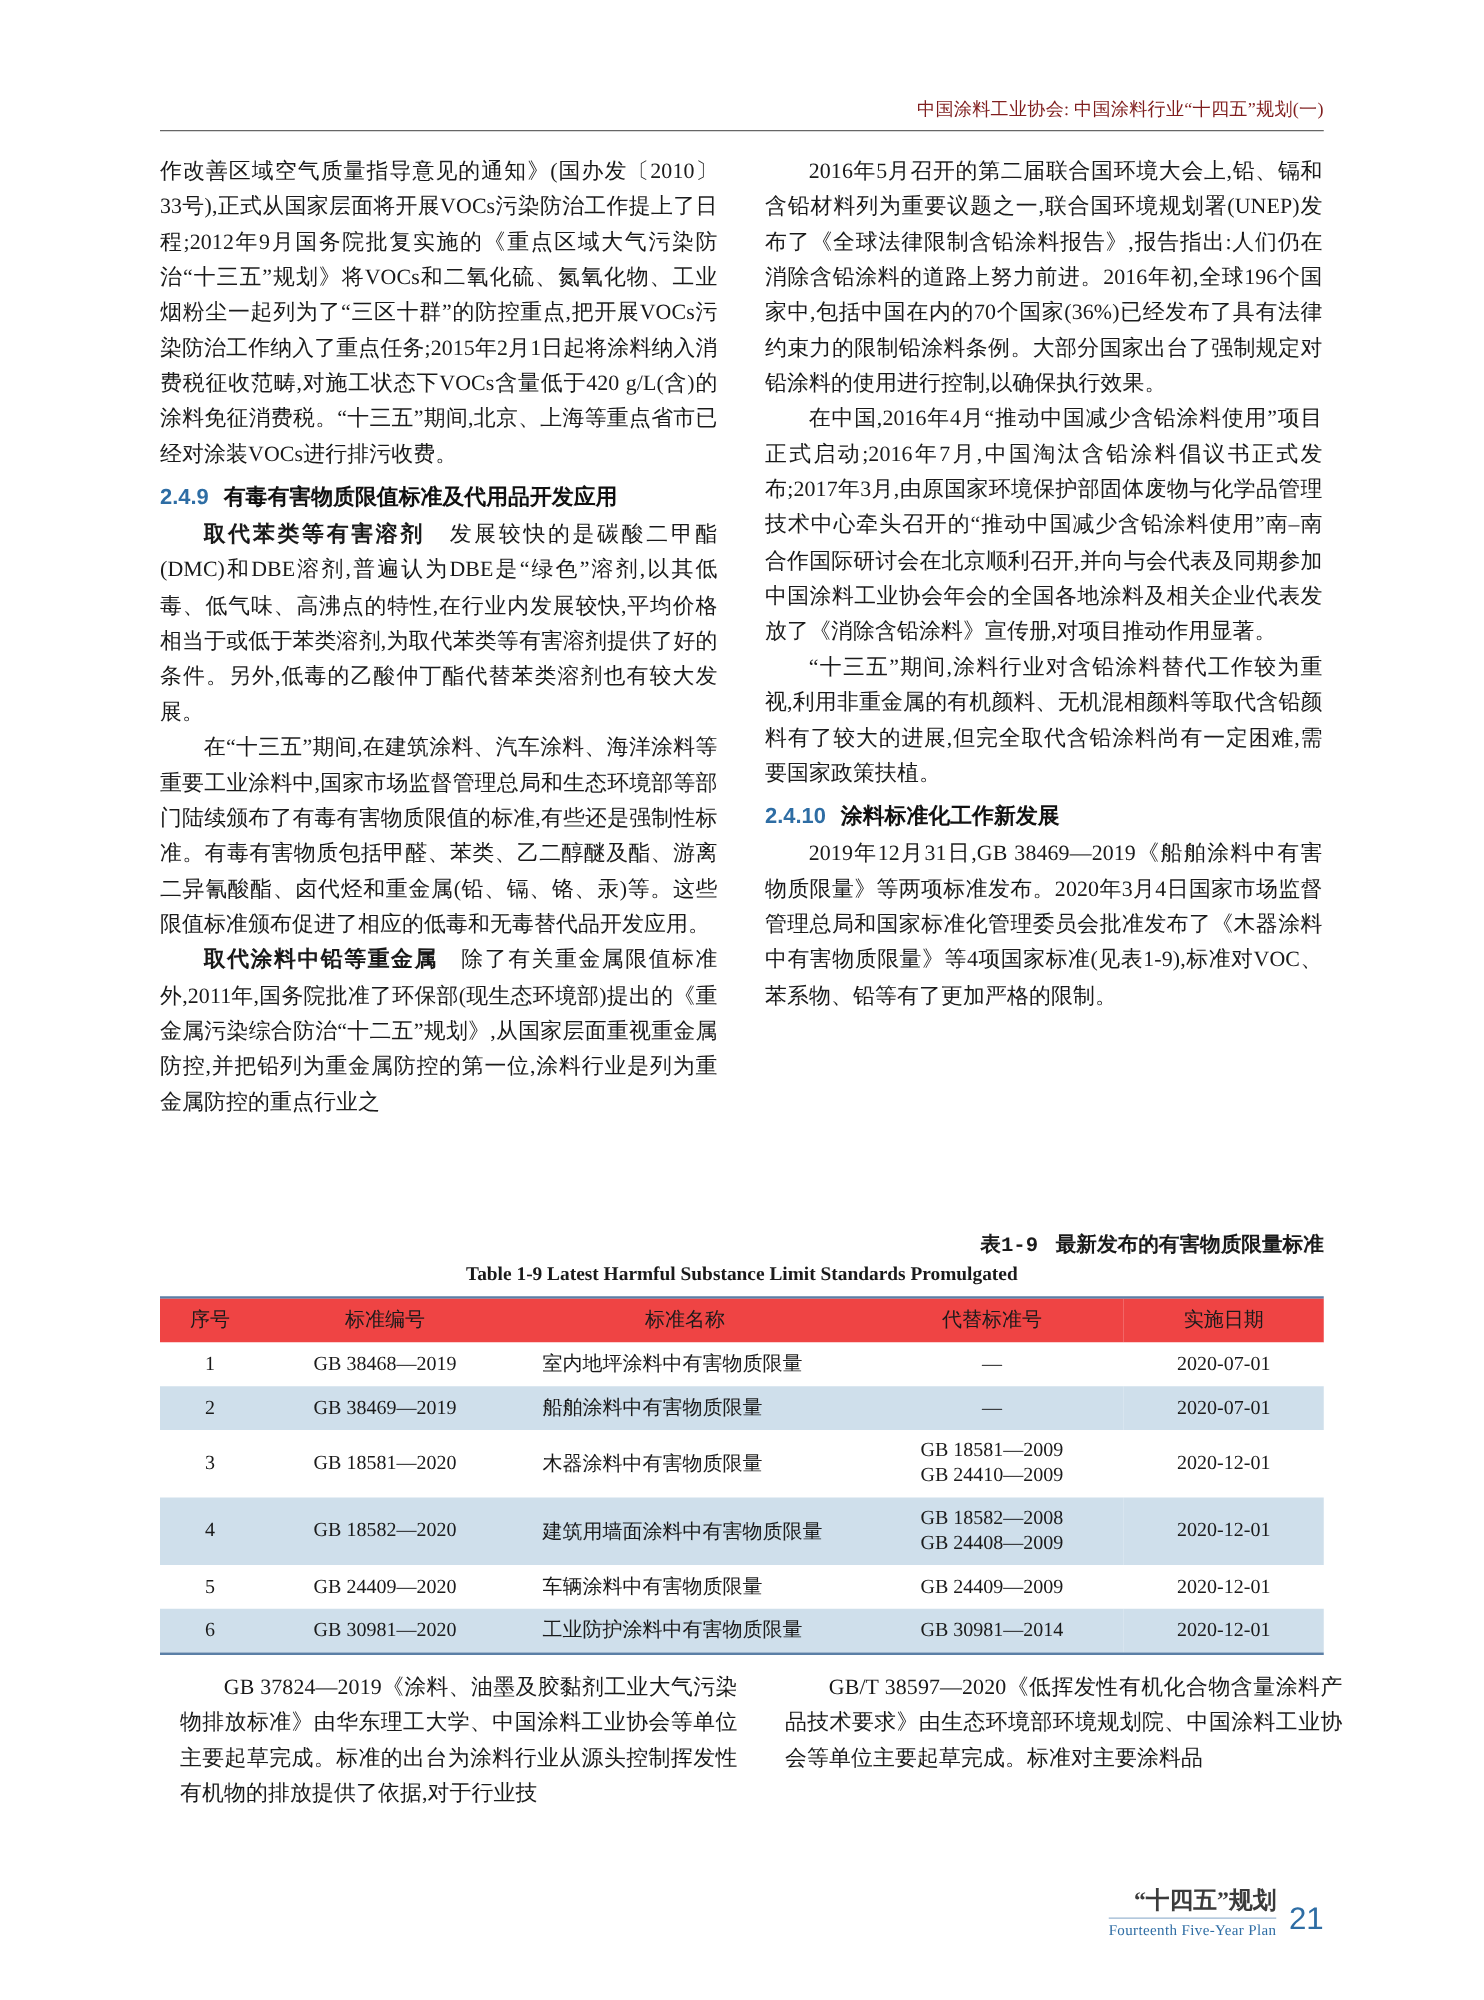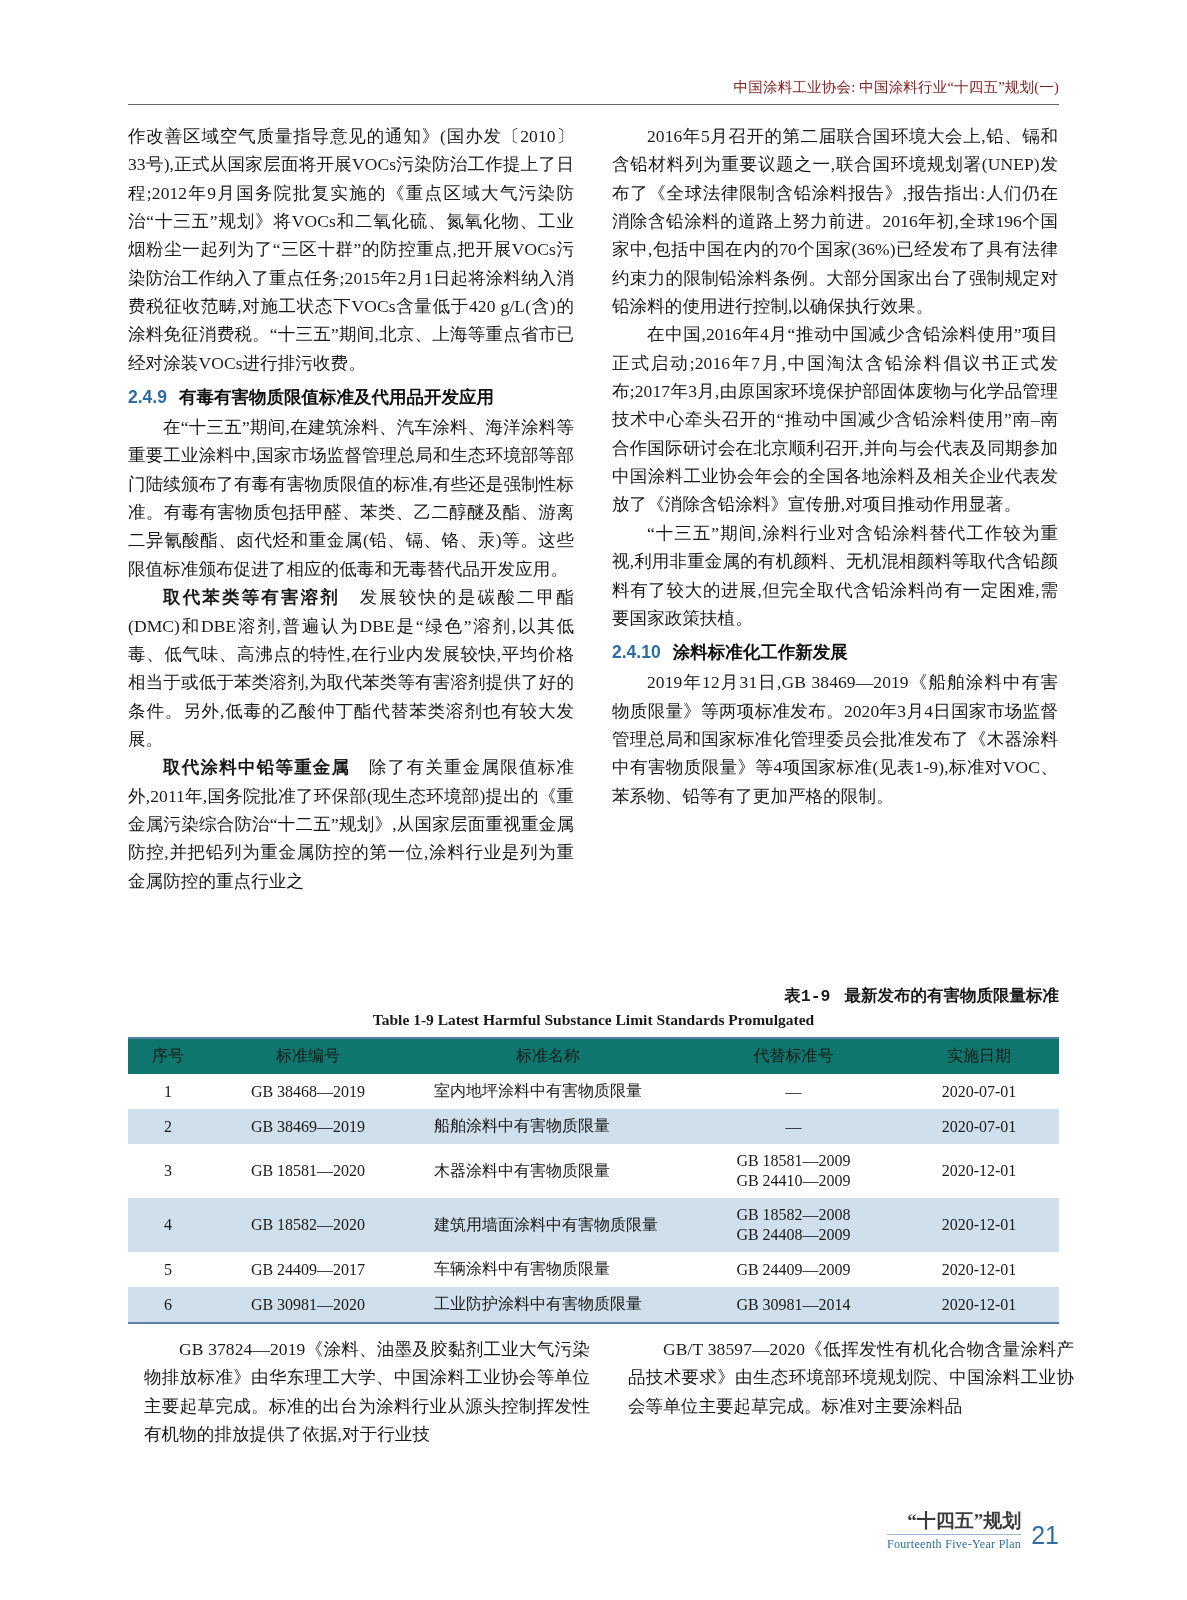--- a/index.html
+++ b/index.html
@@ -106,21 +106,21 @@
     font-family: "Liberation Serif", serif;
     margin-bottom: 8px;
   }
   table.limits {
     border-collapse: collapse;
     width: 931px;
     font-size: 15.5px;
     font-family: "Liberation Serif", serif;
   }
   table.limits th {
-    background: #0f766e;
+    background: #ef4444;
     font-weight: normal;
     padding: 7px 4px;
     text-align: center;
     border: none;
     font-size: 16px;
   }
   table.limits td {
     padding: 7px 4px;
     text-align: center;
     border: none;
@@ -199,23 +199,23 @@
 
   <div class="columns">
 
     <div class="col">
       <p class="body">作改善区域空气质量指导意见的通知》(国办发〔2010〕33号),正式从国家层面将开展VOCs污染防治工作提上了日程;2012年9月国务院批复实施的《重点区域大气污染防治“十三五”规划》将VOCs和二氧化硫、氮氧化物、工业烟粉尘一起列为了“三区十群”的防控重点,把开展VOCs污染防治工作纳入了重点任务;2015年2月1日起将涂料纳入消费税征收范畴,对施工状态下VOCs含量低于420 g/L(含)的涂料免征消费税。“十三五”期间,北京、上海等重点省市已经对涂装VOCs进行排污收费。</p>
 
       <div class="sec-head">
         <span class="sec-num">2.4.9</span><span class="sec-title">有毒有害物质限值标准及代用品开发应用</span>
       </div>
 
+      <p class="body indent"><span class="run-in">取代苯类等有害溶剂</span>　<span>发展较快的是碳酸二甲酯(DMC)和DBE溶剂,普遍认为DBE是“绿色”溶剂,以其低毒、低气味、高沸点的特性,在行业内发展较快,平均价格相当于或低于苯类溶剂,为取代苯类等有害溶剂提供了好的条件。另外,低毒的乙酸仲丁酯代替苯类溶剂也有较大发展。</span></p>
+
       <p class="body indent">在“十三五”期间,在建筑涂料、汽车涂料、海洋涂料等重要工业涂料中,国家市场监督管理总局和生态环境部等部门陆续颁布了有毒有害物质限值的标准,有些还是强制性标准。有毒有害物质包括甲醛、苯类、乙二醇醚及酯、游离二异氰酸酯、卤代烃和重金属(铅、镉、铬、汞)等。这些限值标准颁布促进了相应的低毒和无毒替代品开发应用。</p>
-
-      <p class="body indent"><span class="run-in">取代苯类等有害溶剂</span>　<span>发展较快的是碳酸二甲酯(DMC)和DBE溶剂,普遍认为DBE是“绿色”溶剂,以其低毒、低气味、高沸点的特性,在行业内发展较快,平均价格相当于或低于苯类溶剂,为取代苯类等有害溶剂提供了好的条件。另外,低毒的乙酸仲丁酯代替苯类溶剂也有较大发展。</span></p>
 
       <p class="body indent"><span class="run-in">取代涂料中铅等重金属</span>　<span>除了有关重金属限值标准外,2011年,国务院批准了环保部(现生态环境部)提出的《重金属污染综合防治“十二五”规划》,从国家层面重视重金属防控,并把铅列为重金属防控的第一位,涂料行业是列为重金属防控的重点行业之</span></p>
     </div>
 
     <div class="col">
       <p class="body indent">2016年5月召开的第二届联合国环境大会上,铅、镉和含铅材料列为重要议题之一,联合国环境规划署(UNEP)发布了《全球法律限制含铅涂料报告》,报告指出:人们仍在消除含铅涂料的道路上努力前进。2016年初,全球196个国家中,包括中国在内的70个国家(36%)已经发布了具有法律约束力的限制铅涂料条例。大部分国家出台了强制规定对铅涂料的使用进行控制,以确保执行效果。</p>
       <p class="body indent">在中国,2016年4月“推动中国减少含铅涂料使用”项目正式启动;2016年7月,中国淘汰含铅涂料倡议书正式发布;2017年3月,由原国家环境保护部固体废物与化学品管理技术中心牵头召开的“推动中国减少含铅涂料使用”南–南合作国际研讨会在北京顺利召开,并向与会代表及同期参加中国涂料工业协会年会的全国各地涂料及相关企业代表发放了《消除含铅涂料》宣传册,对项目推动作用显著。</p>
       <p class="body indent">“十三五”期间,涂料行业对含铅涂料替代工作较为重视,利用非重金属的有机颜料、无机混相颜料等取代含铅颜料有了较大的进展,但完全取代含铅涂料尚有一定困难,需要国家政策扶植。</p>
 
       <div class="sec-head">
@@ -285,21 +285,21 @@
           <td>GB 18582—2020</td>
           <td class="name">建筑用墙面涂料中有害物质限量</td>
           <td class="cellstack">
             <span>GB 18582—2008</span>
             <span>GB 24408—2009</span>
           </td>
           <td>2020-12-01</td>
         </tr>
         <tr class="plain">
           <td>5</td>
-          <td>GB 24409—2017</td>
+          <td>GB 24409—2020</td>
           <td class="name">车辆涂料中有害物质限量</td>
           <td class="cellstack">
               <span>GB 24409—2009</span>
             </td>
           <td>2020-12-01</td>
         </tr>
         <tr class="alt">
           <td>6</td>
           <td>GB 30981—2020</td>
           <td class="name">工业防护涂料中有害物质限量</td>

